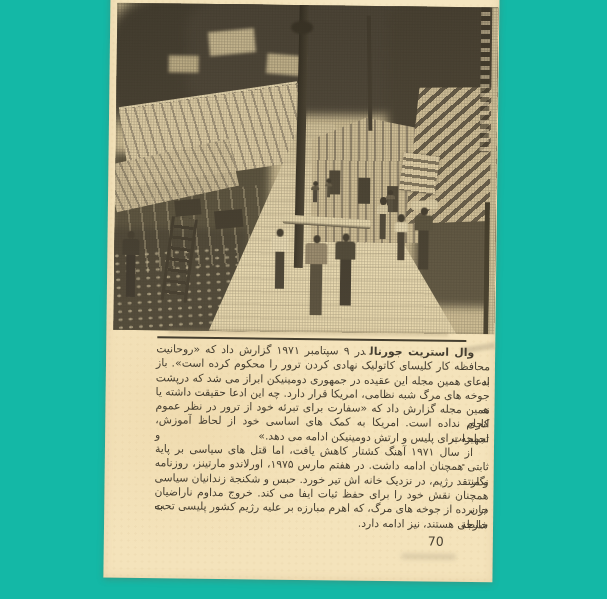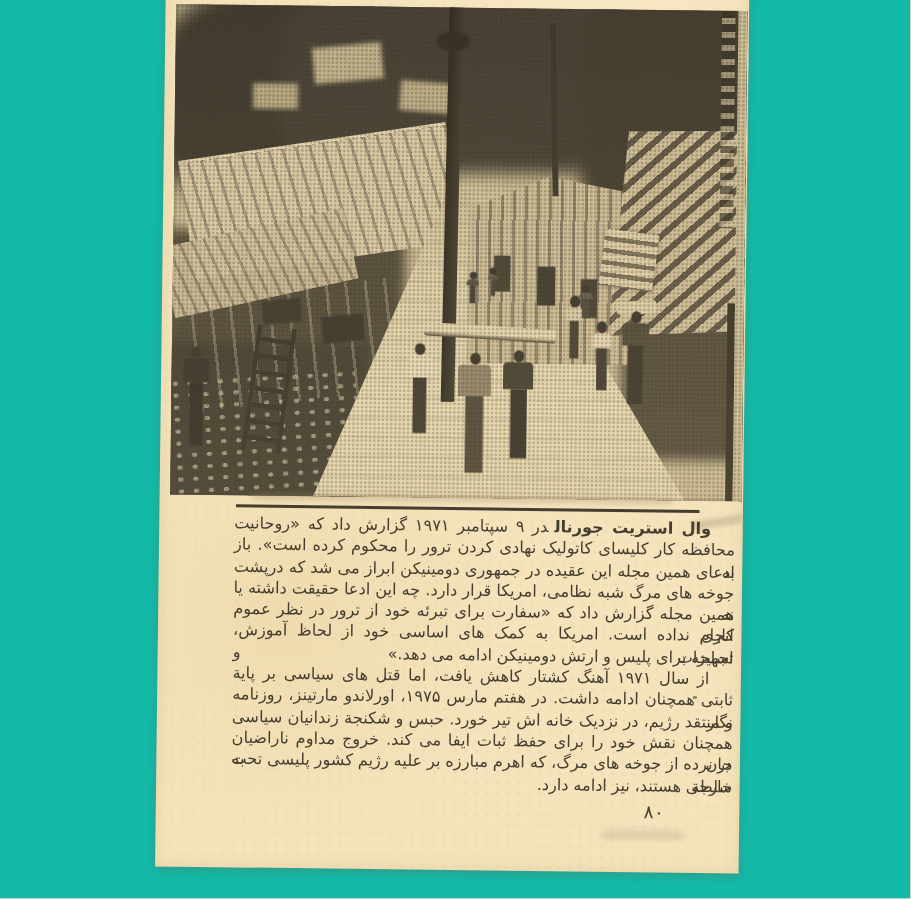--- a/index.html
+++ b/index.html
@@ -167,17 +167,17 @@
       <div class="tl">انجام نداده است. امریکا به کمک های اساسی خود از لحاظ آموزش، تجهیزات و</div>
       <div class="tl end">اسلحه برای پلیس و ارتش دومینیکن ادامه می دهد.»</div>
       <div class="tl indent">از سال ۱۹۷۱ آهنگ کشتار کاهش یافت، اما قتل های سیاسی بر پایة</div>
       <div class="tl">ثابتی همچنان ادامه داشت. در هفتم مارس ۱۹۷۵، اورلاندو مارتینز، روزنامه نگار</div>
       <div class="tl">و منتقد رژیم، در نزدیک خانه اش تیر خورد. حبس و شکنجة زندانیان سیاسی</div>
       <div class="tl">همچنان نقش خود را برای حفظ ثبات ایفا می کند. خروج مداوم ناراضیان جان به</div>
       <div class="tl">در برده از جوخه های مرگ، که اهرم مبارزه بر علیه رژیم کشور پلیسی تحت سلطة</div>
       <div class="tl end">خارجی هستند، نیز ادامه دارد.</div>
     </div>
 
-    <div class="pagenum">۸۰</div>
+    <div class="pagenum">70</div>
     <div class="ghost" style="left:298px;top:566px;width:54px;height:6px;background:rgba(165,152,125,0.3);filter:blur(2px);"></div>
     <div class="ghost" style="left:357px;top:476px;width:3px;height:2px;background:#8d7d60;border-radius:50%;"></div>
   </div>
 </div>
 
 </body></html>

